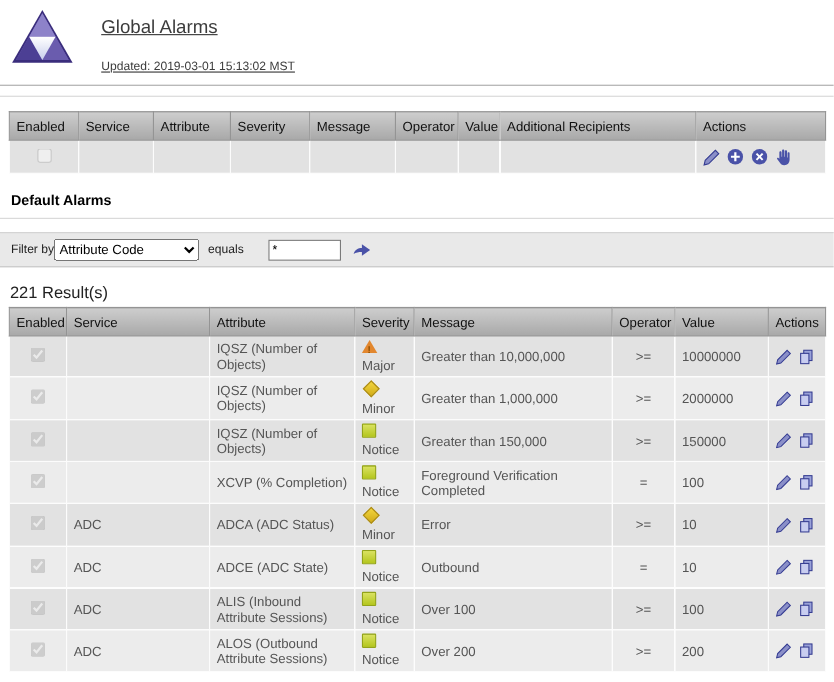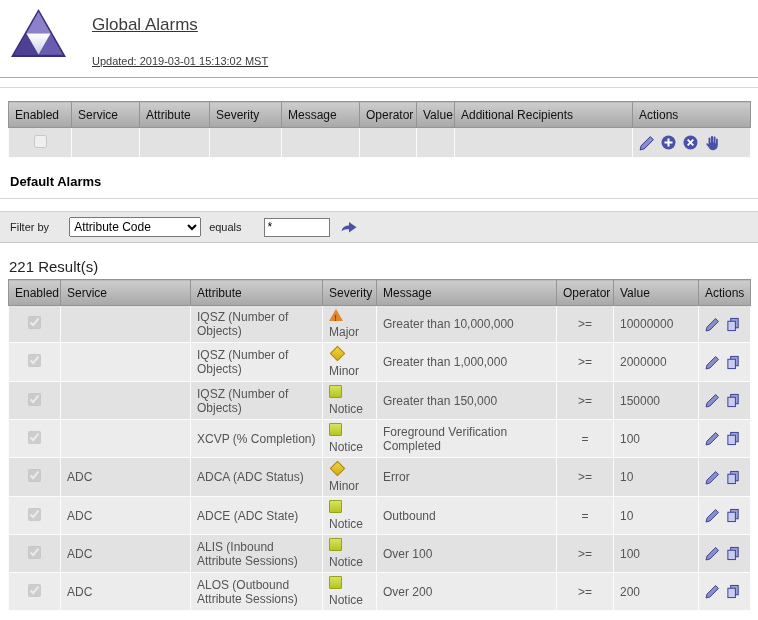--- a/index.html
+++ b/index.html
@@ -45,21 +45,21 @@
       font-size:9px;font-weight:700;color:#8a4d00;}
   .sev-icon[data-sev="minor"]{width:9px;height:9px;background:linear-gradient(135deg,#f2d53e,#d2ac18);
       border:1px solid #a8891a;transform:rotate(45deg);margin:2px 3px 1px;}
   .sev-icon[data-sev="notice"]{width:11px;height:11px;background:linear-gradient(#dae262,#b4c61d);
       border:1px solid #93a31a;border-radius:1px;}
   .sev-label{margin-top:1px;}
 
   
   .filter-band{margin-top:12px;background:#e9e9e9;border-top:1px solid #d2d2d2;
       border-bottom:1px solid #c6c6c6;padding:5px 10px;display:flex;align-items:center;height:20px;}
-  .filter-label{font-size:11px;color:#222;margin-right:20px;}
+  .filter-label{font-size:11px;color:#222;margin-right:0;}
   .filter-select{font-size:12px;height:20px;width:132px;margin-right:8px;font-family:inherit;}
   .equals-label{font-size:11px;color:#222;margin-right:22px;}
   .filter-input{width:58px;height:15px;font-size:12px;border:1px solid #7a7a7a;
       padding:1px 3px;margin-right:10px;font-family:inherit;}
   .go-btn{cursor:pointer;display:inline-flex;line-height:0;}
 
   .results-count{font-size:15px;color:#222;margin:15px 0 2px 9px;}
 </style>
 </head>
 <body>

